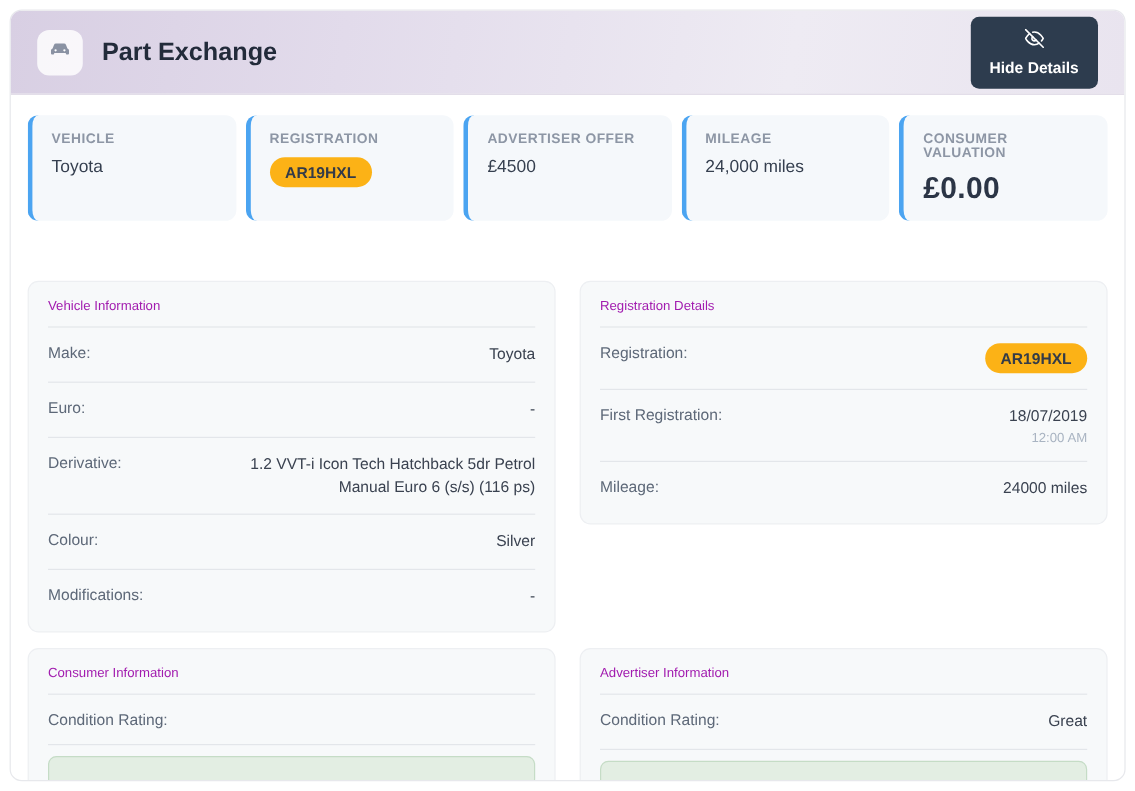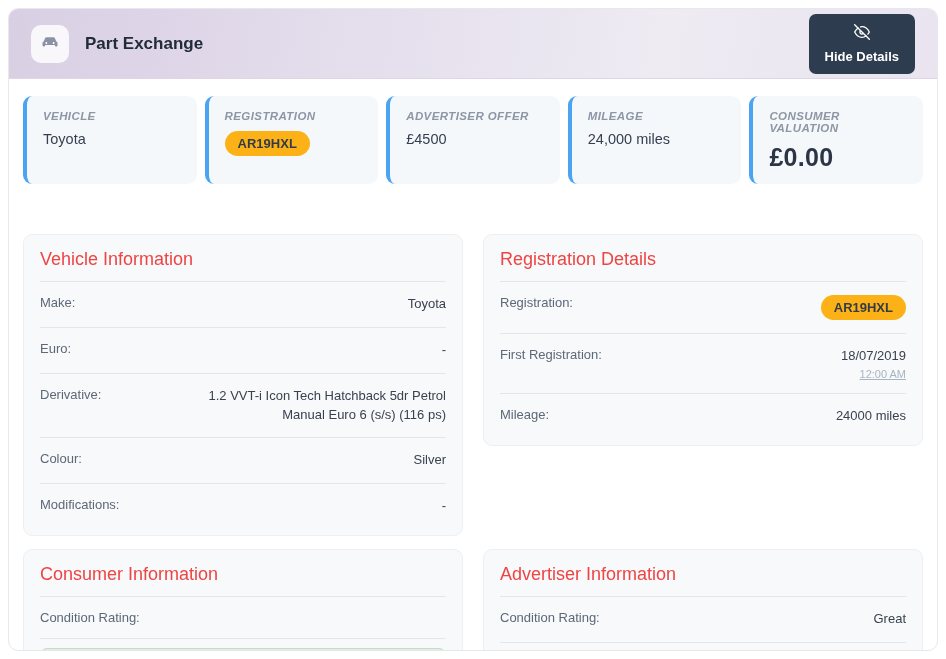--- a/index.html
+++ b/index.html
@@ -15,68 +15,68 @@
   .header {
     height: 70px; display: flex; align-items: center; padding: 0 22px;
     background: linear-gradient(100deg, #d8cfe3 0%, #e2dbeb 30%, #eeebf3 70%, #e9e4ef 100%);
     border-bottom: 1px solid #ddd6e4;
   }
   .icon-tile {
     width: 38px; height: 38px; border-radius: 10px;
     background: rgba(255,255,255,0.82);
     display: flex; align-items: center; justify-content: center;
   }
-  .page-title { margin-left: 16px; font-size: 17px; font-weight: 600; color: #222b3a; }
+  .page-title { margin-left: 16px; font-size: 21px; font-weight: 600; color: #222b3a; }
   .hide-btn {
     margin-left: auto; display: flex; align-items: center; gap: 9px;
     background: #2d3c4e; color: #ffffff; border: none; border-radius: 7px;
     padding: 10px 16px; font-size: 13px; font-weight: 700; cursor: pointer;
     font-family: "Liberation Sans", sans-serif;
     flex-direction: column;
   }
 
   
   .summary-row { display: flex; gap: 8px; margin: 17px 14px 0 14px; }
   .summary-card {
     flex: 1 1 0; min-height: 87px; background: #f5f8fb;
     border-left: 4px solid #4ba4f1; border-radius: 9px; padding: 14px 16px 12px 16px;
   }
   .sc-label {
     font-size: 11.5px; font-weight: 600; letter-spacing: 0.4px;
-    color: #8d96a5; margin-bottom: 9px; text-transform: uppercase; font-style: italic;
+    color: #8d96a5; margin-bottom: 9px; text-transform: uppercase;
   }
   .sc-value { font-size: 14.5px; color: #353f4f; }
   .sc-value.large { font-size: 25px; font-weight: 700; color: #2b3546; letter-spacing: 0.3px; }
   .badge {
     display: inline-block; background: #fcb216; color: #333b48;
     font-size: 13px; font-weight: 600; padding: 5px 13px; border-radius: 14px;
   }
 
   
   .details-grid {
     display: grid; grid-template-columns: 1fr 1fr; column-gap: 20px; row-gap: 13px;
     align-items: start; margin: 50px 14px 0 14px;
   }
   .detail-card {
     background: #f7f9fa; border: 1px solid #edeff2; border-radius: 9px;
     padding: 14px 16px 6px 16px;
   }
   .dc-title {
-    font-size: 18px; color: #ef4444; padding-bottom: 11px;
+    font-size: 11px; color: #a21caf; padding-bottom: 11px;
     border-bottom: 1px solid #e3e6ea;
   }
   .row {
     display: flex; justify-content: space-between; align-items: flex-start;
     padding: 13px 0; border-bottom: 1px solid #e3e6ea; font-size: 13px;
   }
   .row:last-child { border-bottom: none; }
   .row .lbl { color: #5d6878; text-align: center; }
   .row .val-wrap { text-align: right; max-width: 62%; }
   .row .val { color: #3a4250; line-height: 1.45; }
-  .row .sub { font-size: 11px; color: #a9b4c2; margin-top: 2px; text-decoration: underline; }
+  .row .sub { font-size: 11px; color: #a9b4c2; margin-top: 2px; }
   .row.highlight {
     background: #e3eee3; border: 1px solid #c5dcc6; border-radius: 7px;
     padding: 12px 14px; margin: 9px 0; align-items: center;
   }
 </style>
 </head>
 <body>
 
 <div class="panel">
 

